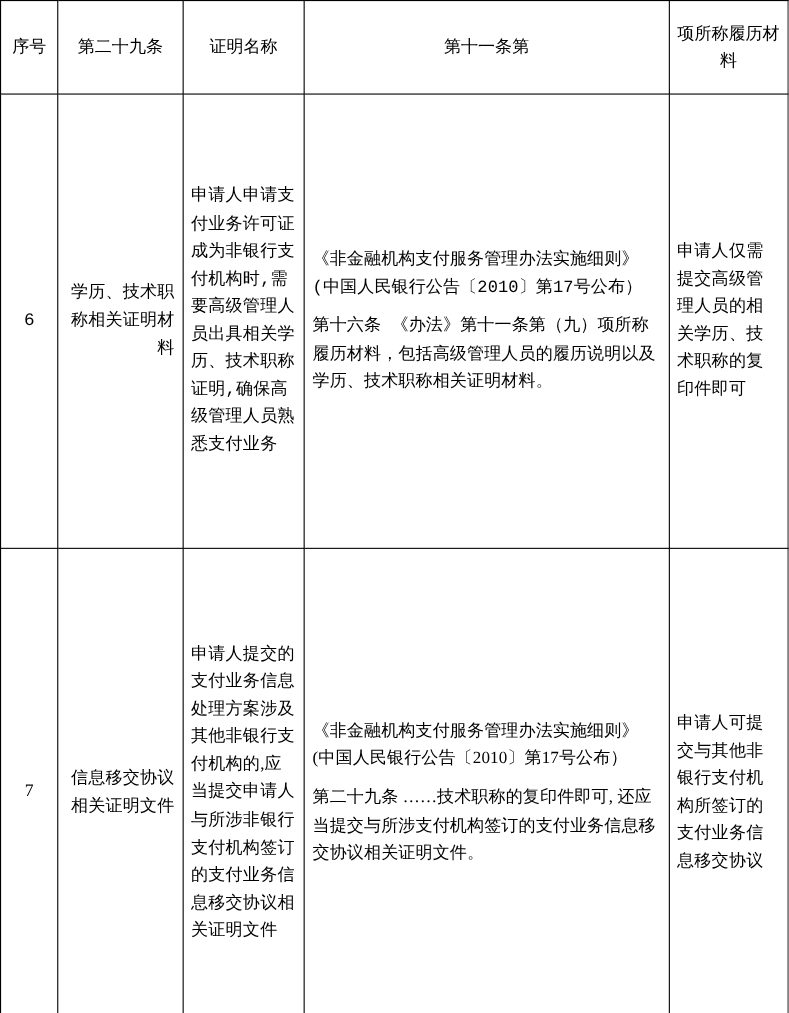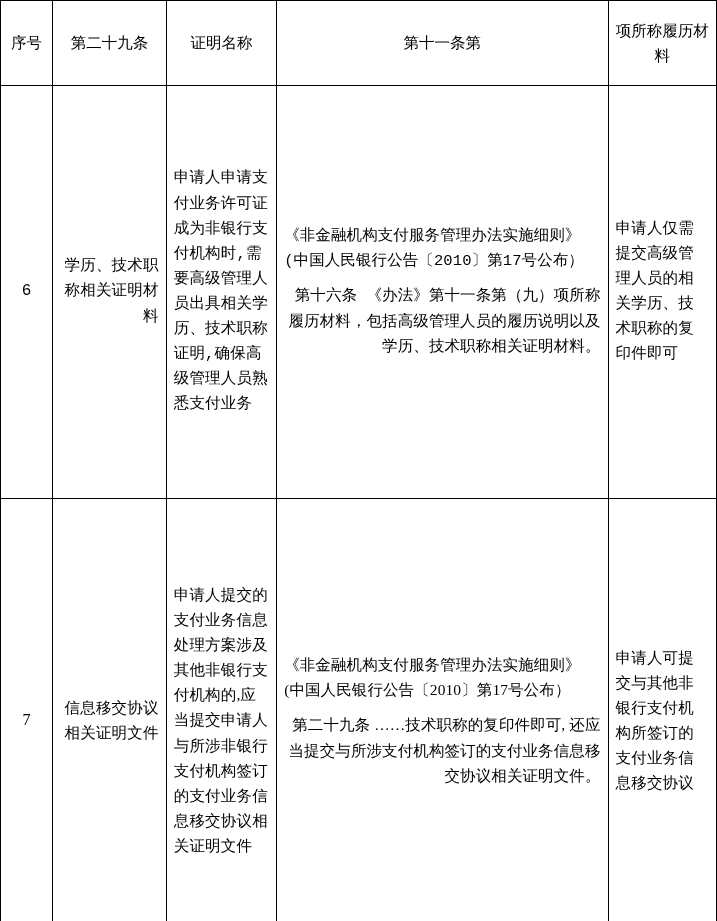--- a/index.html
+++ b/index.html
@@ -61,21 +61,20 @@
     text-align: left;
     letter-spacing: 0.2px;
   }
   .basis-para {
     margin: 0;
     text-indent: 0;
   }
   .basis-para + .basis-para {
     margin-top: 10px;
     text-indent: 0;
-    text-align: right;
   }
   .row-6 td { height: 400px; font-family: Liberation Mono, monospace; }
   .row-7 td { height: 430px; }
 </style>
 </head>
 <body>
 
 <table class="doc-table">
   <colgroup>
     <col class="col-idx">

